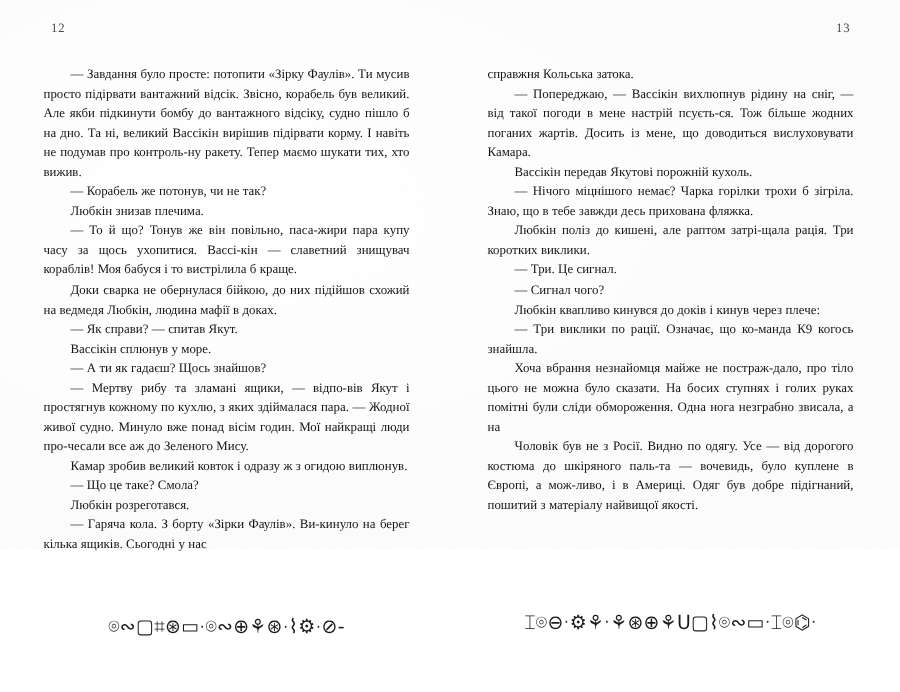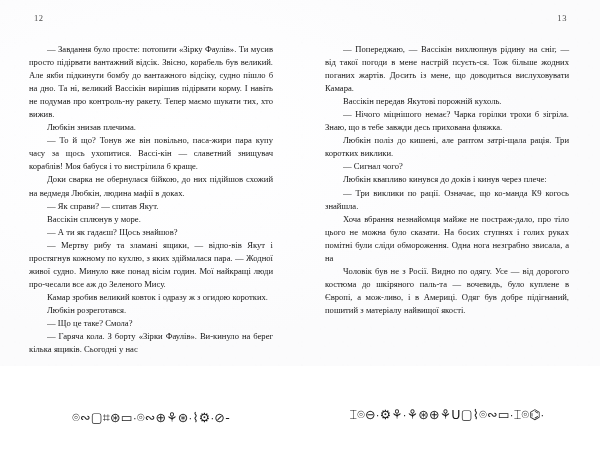--- a/index.html
+++ b/index.html
@@ -107,44 +107,47 @@
 </head>
 <body>
 
 <div id="spread">
 
   <div class="page left">
     <div class="folio">12</div>
 
     <div class="textblock">
       <p>— Завдання було просте: потопити «Зірку Фаулів». Ти мусив просто підірвати вантажний відсік. Звісно, корабель був великий. Але якби підкинути бомбу до вантажного відсіку, судно пішло б на дно. Та ні, великий Вассікін вирішив підірвати корму. І навіть не подумав про контроль-ну ракету. Тепер маємо шукати тих, хто вижив.</p>
+      <p>— Корабель же потонув, чи не так?</p>
       <p>Любкін знизав плечима.</p>
       <p>— То й що? Тонув же він повільно, паса-жири пара купу часу за щось ухопитися. Вассі-кін — славетний знищувач кораблів! Моя бабуся і то вистрілила б краще.</p>
       <p>Доки сварка не обернулася бійкою, до них підійшов схожий на ведмедя Любкін, людина мафії в доках.</p>
       <p>— Як справи? — спитав Якут.</p>
       <p>Вассікін сплюнув у море.</p>
       <p>— А ти як гадаєш? Щось знайшов?</p>
       <p>— Мертву рибу та зламані ящики, — відпо-вів Якут і простягнув кожному по кухлю, з яких здіймалася пара. — Жодної живої судно. Минуло вже понад вісім годин. Мої найкращі люди про-чесали все аж до Зеленого Мису.</p>
-      <p>Камар зробив великий ковток і одразу ж з огидою коротких.</p>
+      <p>Камар зробив великий ковток і одразу ж з огидою виплюнув.</p>
+      <p>— Що це таке? Смола?</p>
       <p>Любкін розреготався.</p>
-      <p>— Що це таке? Смола?</p>
       <p>— Гаряча кола. З борту «Зірки Фаулів». Ви-кинуло на берег кілька ящиків. Сьогодні у нас</p>
     </div>
 
     <div class="ornament"><span class="glyph">⌾</span><span class="glyph">∾</span><span class="glyph">▢</span><span class="glyph">⌗</span><span class="glyph">⊛</span><span class="glyph">▭</span><span class="dot">·</span><span class="glyph">⌾</span><span class="glyph">∾</span><span class="glyph">⊕</span><span class="glyph">⚘</span><span class="glyph">⊛</span><span class="dot">·</span><span class="glyph">⌇</span><span class="glyph">⚙</span><span class="dot">·</span><span class="glyph">⊘</span><span class="glyph">-</span></div>
   </div>
 
   <div class="page right">
     <div class="folio">13</div>
 
     <div class="textblock">
+      <p class="noindent">справжня Кольська затока.</p>
       <p>— Попереджаю, — Вассікін вихлюпнув рідину на сніг, — від такої погоди в мене настрій псуєть-ся. Тож більше жодних поганих жартів. Досить із мене, що доводиться вислуховувати Камара.</p>
       <p>Вассікін передав Якутові порожній кухоль.</p>
       <p>— Нічого міцнішого немає? Чарка горілки трохи б зігріла. Знаю, що в тебе завжди десь прихована фляжка.</p>
       <p>Любкін поліз до кишені, але раптом затрі-щала рація. Три коротких виклики.</p>
+      <p>— Три. Це сигнал.</p>
       <p>— Сигнал чого?</p>
       <p>Любкін квапливо кинувся до доків і кинув через плече:</p>
       <p>— Три виклики по рації. Означає, що ко-манда К9 когось знайшла.</p>
       <p>Хоча вбрання незнайомця майже не постраж-дало, про тіло цього не можна було сказати. На босих ступнях і голих руках помітні були сліди обмороження. Одна нога незграбно звисала, а на</p>
       <p>Чоловік був не з Росії. Видно по одягу. Усе — від дорогого костюма до шкіряного паль-та — вочевидь, було куплене в Європі, а мож-ливо, і в Америці. Одяг був добре підігнаний, пошитий з матеріалу найвищої якості.</p>
     </div>
 
     <div class="ornament"><span class="glyph">⌶</span><span class="glyph">⌾</span><span class="glyph">⊖</span><span class="dot">·</span><span class="glyph">⚙</span><span class="glyph">⚘</span><span class="dot">·</span><span class="glyph">⚘</span><span class="glyph">⊛</span><span class="glyph">⊕</span><span class="glyph">⚘</span><span class="glyph">U</span><span class="glyph">▢</span><span class="glyph">⌇</span><span class="glyph">⌾</span><span class="glyph">∾</span><span class="glyph">▭</span><span class="dot">·</span><span class="glyph">⌶</span><span class="glyph">⌾</span><span class="glyph">⌬</span><span class="dot">·</span></div>
   </div>
 

